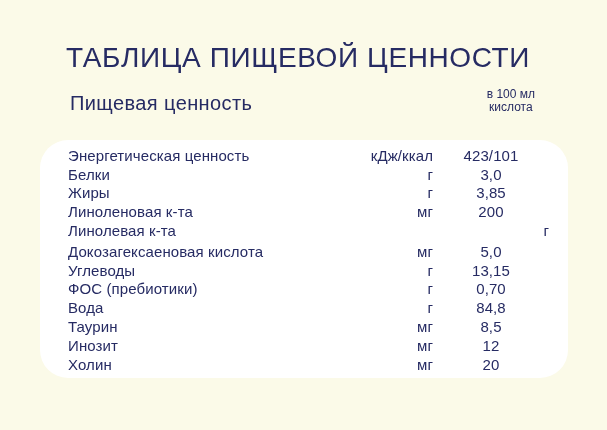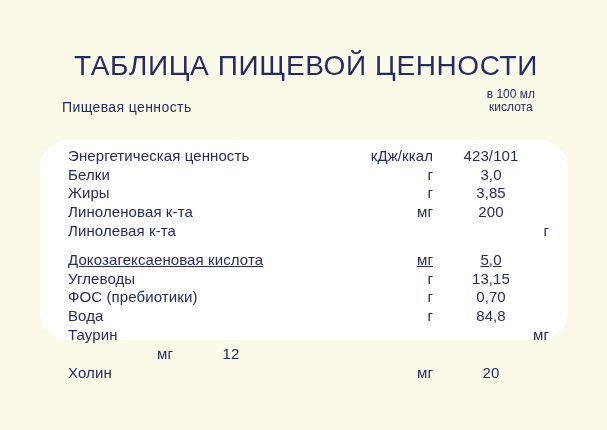--- a/index.html
+++ b/index.html
@@ -12,67 +12,68 @@
     position: relative;
     overflow: hidden;
     background: #FBFAE8;
     color: #262B63;
     font-family: "Liberation Sans", sans-serif;
   }
   .page-title {
     position: absolute;
     left: 62px;
     top: 38px;
-    margin: 12px;
+    margin: 4px;
     font-size: 28px;
     font-weight: 500;
     letter-spacing: 0.6px;
     white-space: nowrap;
   }
   .table-header {
     position: absolute;
     left: 62px;
     top: 88px;
     width: 473px;
     display: flex;
     justify-content: space-between;
     align-items: flex-end;
   }
   .header-label {
-    font-size: 14px;
+    font-size: 20px;
     font-weight: 500;
     letter-spacing: 0.4px;
     line-height: 1.3;
     white-space: nowrap;
+    margin-left: 8px;
   }
   .per-amount {
     font-size: 12px;
     line-height: 12.5px;
     text-align: center;
     padding-bottom: 3px;
   }
   .card {
     position: absolute;
     left: 40px;
     top: 140px;
     width: 528px;
-    height: 200px;
+    height: 238px;
     background: #FFFFFF;
     border-radius: 28px;
     box-sizing: border-box;
     padding: 6px 19px 0 28px;
   }
   .row {
     display: flex;
     align-items: center;
     height: 18.8px;
     font-size: 15px;
     letter-spacing: 0.1px;
   }
-  .row:nth-child(6) { margin-top: 10px; text-decoration: underline; }
+  .row:nth-child(6) { margin-top: 2px; }
   .c-name  { flex: 1; white-space: nowrap; }
   .c-unit  { width: 105px; text-align: right; white-space: nowrap; }
   .c-value { width: 116px; text-align: center; white-space: nowrap; }
 </style>
 </head>
 <body>
 
 <h1 class="page-title">ТАБЛИЦА ПИЩЕВОЙ ЦЕННОСТИ</h1>
 
 <div class="table-header">
@@ -124,22 +125,24 @@
       <div class="c-value">0,70</div>
     </div>
     <div class="row">
       <div class="c-name">Вода</div>
       <div class="c-unit">г</div>
       <div class="c-value">84,8</div>
     </div>
     <div class="row">
       <div class="c-name">Таурин</div>
       <div class="c-unit">мг</div>
+      <div class="c-value">8,5</div>
     </div>
     <div class="row">
+      <div class="c-name">Инозит</div>
       <div class="c-unit">мг</div>
       <div class="c-value">12</div>
     </div>
     <div class="row">
       <div class="c-name">Холин</div>
       <div class="c-unit">мг</div>
       <div class="c-value">20</div>
     </div>
   </div>
 

